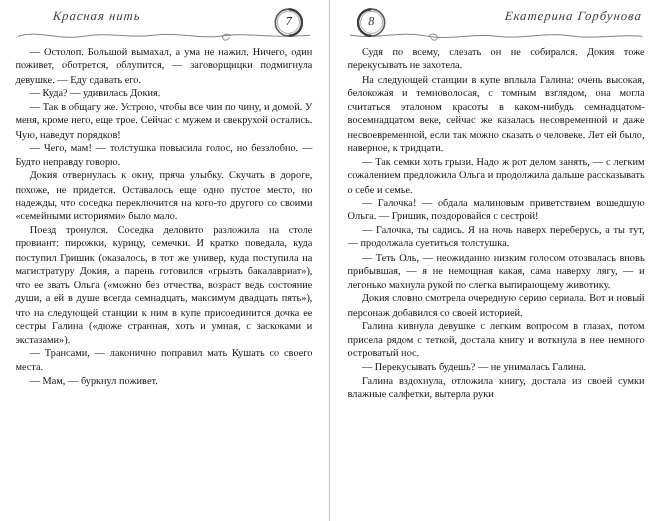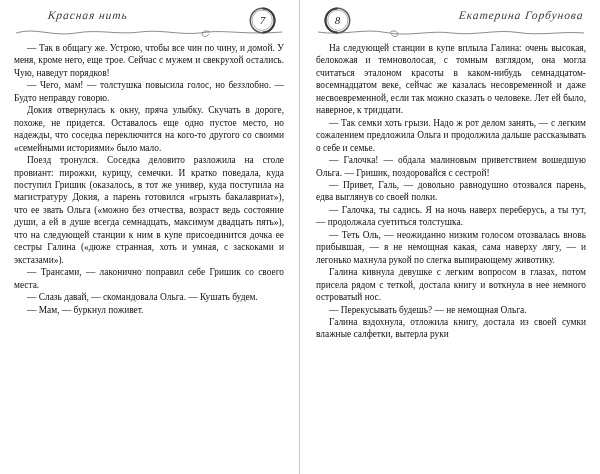--- a/index.html
+++ b/index.html
@@ -143,26 +143,27 @@
             <circle cx="13.2" cy="13.3" r="10.1" fill="none" stroke="#8c8c8c" stroke-width="0.7"></circle>
             <path d="M13.5,1.5 a12,12 0 0 1 0,24" fill="none" stroke="#3d3d3d" stroke-width="2.1"></path>
           </svg>
           <div class="folio">7</div>
         </div>
 
       </div>
     </div>
 
     <div class="body-text">
+      <p>— Остолоп. Большой вымахал, а ума не нажил. Ничего, один поживет, оботрется, облупится, — заговорщицки подмигнула девушке. — Еду сдавать его.</p>
+      <p>— Куда? — удивилась Докия.</p>
       <p>— Так в общагу же. Устрою, чтобы все чин по чину, и домой. У меня, кроме него, еще трое. Сейчас с мужем и свекрухой остались. Чую, наведут порядков!</p>
       <p>— Чего, мам! — толстушка повысила голос, но беззлобно. — Будто неправду говорю.</p>
       <p>Докия отвернулась к окну, пряча улыбку. Скучать в дороге, похоже, не придется. Оставалось еще одно пустое место, но надежды, что соседка переключится на кого-то другого со своими «семейными историями» было мало.</p>
       <p>Поезд тронулся. Соседка деловито разложила на столе провиант: пирожки, курицу, семечки. И кратко поведала, куда поступил Гришик (оказалось, в тот же универ, куда поступила на магистратуру Докия, а парень готовился «грызть бакалавриат»), что ее звать Ольга («можно без отчества, возраст ведь состояние души, а ей в душе всегда семнадцать, максимум двадцать пять»), что на следующей станции к ним в купе присоединится дочка ее сестры Галина («дюже странная, хоть и умная, с заскоками и экстазами»).</p>
-      <p>— Трансами, — лаконично поправил себе Гришик со своего места.</p>
-      <p>— Слазь давай, — скомандовала Ольга. — Кушать будем.</p>
+      <p>— Трансами, — лаконично поправил мать Кушать со своего места.</p>
       <p>— Мам, — буркнул поживет.</p>
     </div>
 
   </div>
 
   <div class="page page-right">
 
     <div class="header header-right">
       <div class="header-inner">
 
@@ -181,26 +182,27 @@
           </svg>
           <div class="folio">8</div>
         </div>
 
         <div class="running-title">Екатерина Горбунова</div>
 
       </div>
     </div>
 
     <div class="body-text">
+      <p>Судя по всему, слезать он не собирался. Докия тоже перекусывать не захотела.</p>
       <p>На следующей станции в купе вплыла Галина: очень высокая, белокожая и темноволосая, с томным взглядом, она могла считаться эталоном красоты в каком-нибудь семнадцатом-восемнадцатом веке, сейчас же казалась несовременной и даже несвоевременной, если так можно сказать о человеке. Лет ей было, наверное, к тридцати.</p>
       <p>— Так семки хоть грызи. Надо ж рот делом занять, — с легким сожалением предложила Ольга и продолжила дальше рассказывать о себе и семье.</p>
       <p>— Галочка! — обдала малиновым приветствием вошедшую Ольга. — Гришик, поздоровайся с сестрой!</p>
-      <p>— Привет, Галь, — довольно равнодушно отозвался парень, едва выглянув со своей полки.</p>
       <p>— Галочка, ты садись. Я на ночь наверх переберусь, а ты тут, — продолжала суетиться толстушка.</p>
       <p>— Теть Оль, — неожиданно низким голосом отозвалась вновь прибывшая, — я не немощная какая, сама наверху лягу, — и легонько махнула рукой по слегка выпирающему животику.</p>
+      <p>Докия словно смотрела очередную серию сериала. Вот и новый персонаж добавился со своей историей.</p>
       <p>Галина кивнула девушке с легким вопросом в глазах, потом присела рядом с теткой, достала книгу и воткнула в нее немного островатый нос.</p>
-      <p>— Перекусывать будешь? — не немощная Ольга.</p>
+      <p>— Перекусывать будешь? — не унималась Галина.</p>
       <p>Галина вздохнула, отложила книгу, достала из своей сумки влажные салфетки, вытерла руки</p>
     </div>
 
   </div>
 
 </div>
 
 </body></html>

